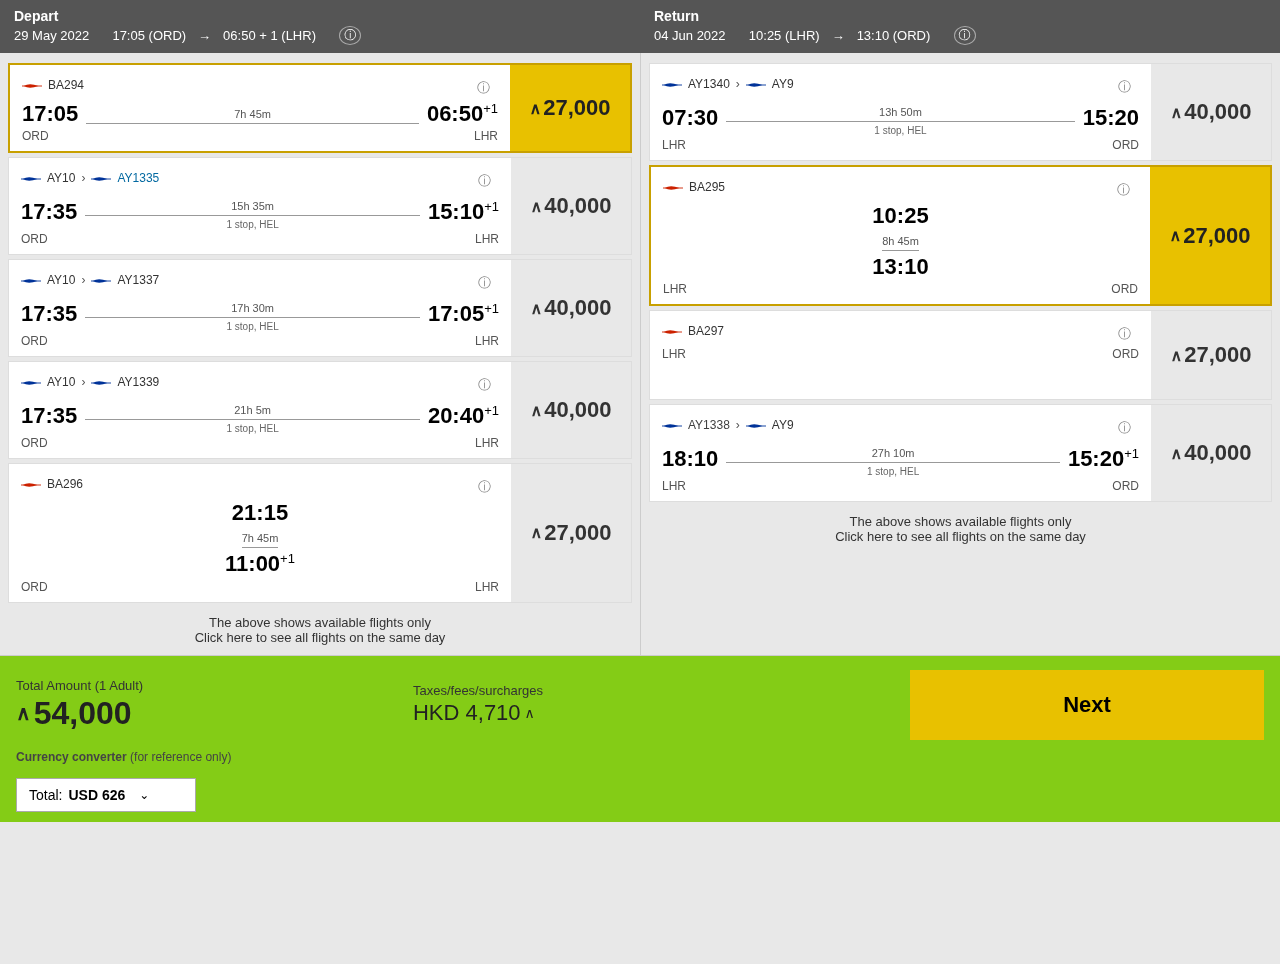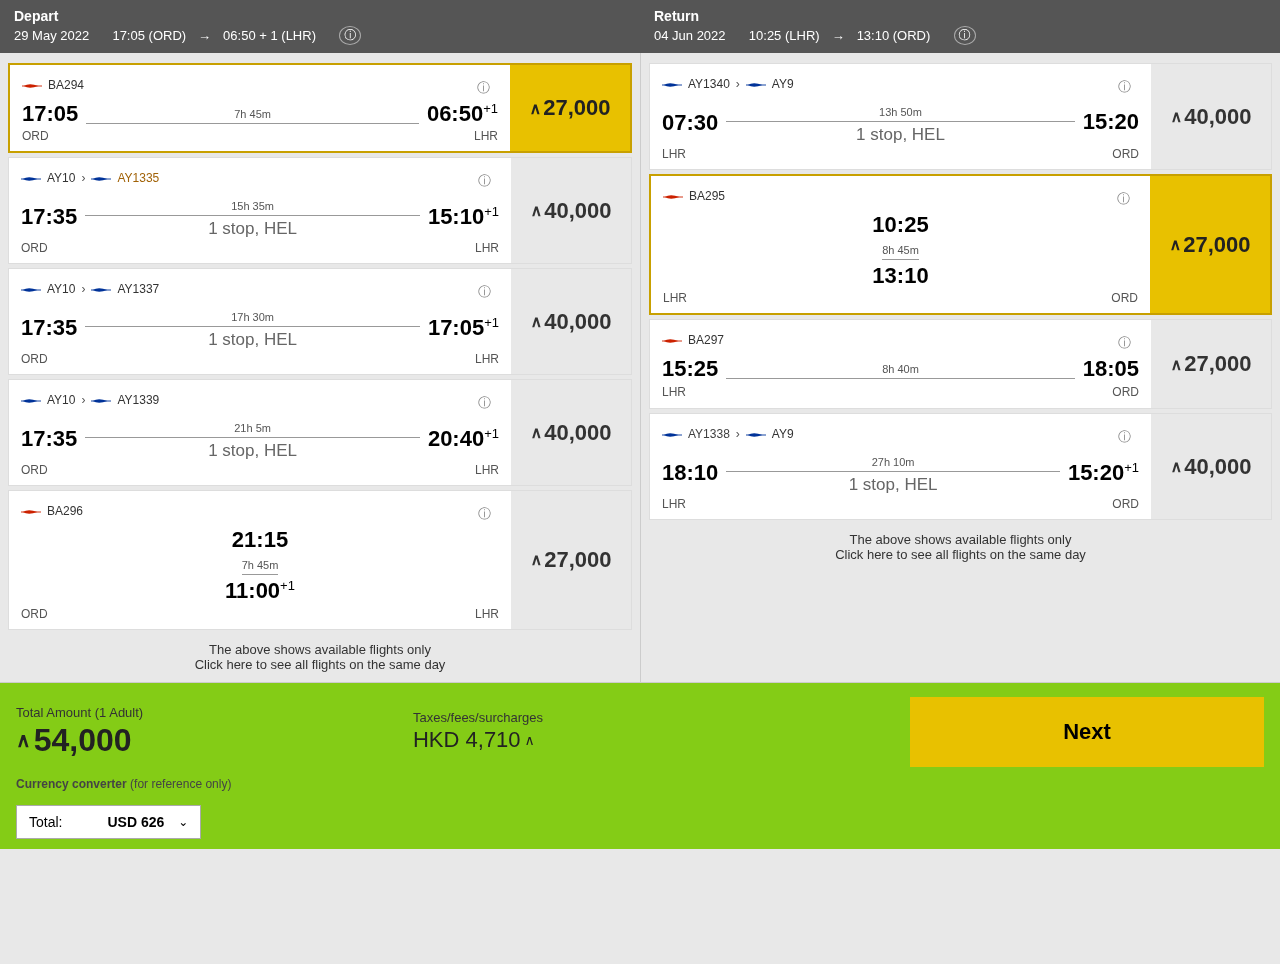--- a/index.html
+++ b/index.html
@@ -108,21 +108,21 @@
       display: flex; align-items: center; gap: 8px; margin-top: 4px;
     }
     .currency-box {
       border: 1px solid #aaa; background: white; padding: 8px 12px; font-size: 14px; display: flex; align-items: center; gap: 6px; min-width: 180px;
     }
     .chevron { font-size: 12px; }
 
     
     .plane-icon { width: 20px; height: 12px; display: inline-block; vertical-align: middle; }
 
-    .stop-info { font-size: 17px; color: #666; }
+    .stop-info { font-size: 10px; color: #666; }
   </style>
 </head>
 <body>
 
 <div class="headers-row">
   <div class="panel-header">
     <div style="font-weight:bold; font-size:14px;">Depart</div>
     <div class="route-line">
       <span style="font-size:13px;">29 May 2022</span>
       &nbsp;&nbsp;
@@ -187,21 +187,21 @@
         <span><svg class="plane-icon" viewBox="0 0 22 12" xmlns="http://www.w3.org/2000/svg">
       <path d="M2,6 Q8,2 18,6 Q8,10 2,6 Z" fill="#003399"></path>
       <line x1="0" y1="6" x2="22" y2="6" stroke="#003399" stroke-width="1"></line>
     </svg></span>
              <span style="font-size:12px;color:#333;">AY10</span>
              <span style="font-size:12px;color:#555;">›</span>
              <span><svg class="plane-icon" viewBox="0 0 22 12" xmlns="http://www.w3.org/2000/svg">
       <path d="M2,6 Q8,2 18,6 Q8,10 2,6 Z" fill="#003399"></path>
       <line x1="0" y1="6" x2="22" y2="6" stroke="#003399" stroke-width="1"></line>
     </svg></span>
-             <span style="font-size:12px;color:#a16207;">AY1335</span>
+             <span style="font-size:12px;color:#0369a1;">AY1335</span>
         <div style="flex:1;"></div>
         <span class="info-icon">ⓘ</span>
       </div>
       <div style="display:flex; align-items:center;">
         <span class="time-from">17:35</span>
         <div class="duration-line">
           <span class="duration-text">15h 35m</span>
           <div class="duration-bar"></div>
           <div class="stop-info">1 stop, HEL</div>
         </div>
@@ -398,29 +398,20 @@
       <div class="flight-card">
     <div class="flight-info">
       <div class="flight-number-row">
         <span><svg class="plane-icon" viewBox="0 0 22 12" xmlns="http://www.w3.org/2000/svg">
       <path d="M2,6 Q8,2 18,6 Q8,10 2,6 Z" fill="#cc2200"></path>
       <line x1="0" y1="6" x2="22" y2="6" stroke="#cc2200" stroke-width="1"></line>
     </svg></span>
              <span style="font-size:12px;color:#333;">BA297</span>
         <div style="flex:1;"></div>
         <span class="info-icon">ⓘ</span>
-      </div>
-      <div style="display:flex; align-items:center;">
-        <span class="time-from">15:25</span>
-        <div class="duration-line">
-          <span class="duration-text">8h 40m</span>
-          <div class="duration-bar"></div>
-
-        </div>
-        <span class="time-to">18:05<span class="superscript"></span></span>
       </div>
       <div class="airport-row">
         <span class="airport-from">LHR</span>
         <span class="airport-space"></span>
         <span class="airport-to">ORD</span>
       </div>
     </div>
     <div class="price-box ">
       <span style="font-size:16px; font-weight:bold; margin-right:2px;">∧</span>
           <span>27,000</span>
@@ -486,18 +477,18 @@
     <div style="flex:1;"></div>
     <button class="next-btn">Next</button>
   </div>
   <div class="currency-row">
     <span style="font-weight:bold;">Currency converter</span>
     <span>(for reference only)</span>
   </div>
   <div class="currency-total-row">
     <div class="currency-box">
       <span>Total:</span>
-      <span style="font-weight:bold;margin-left:39px;">USD 626</span>
+      <span style="font-weight:bold;">USD 626</span>
       <span class="chevron" style="margin-left:8px; cursor:pointer;">⌄</span>
     </div>
   </div>
   <div style="height:10px;"></div>
 </div>
 
 </body></html>

